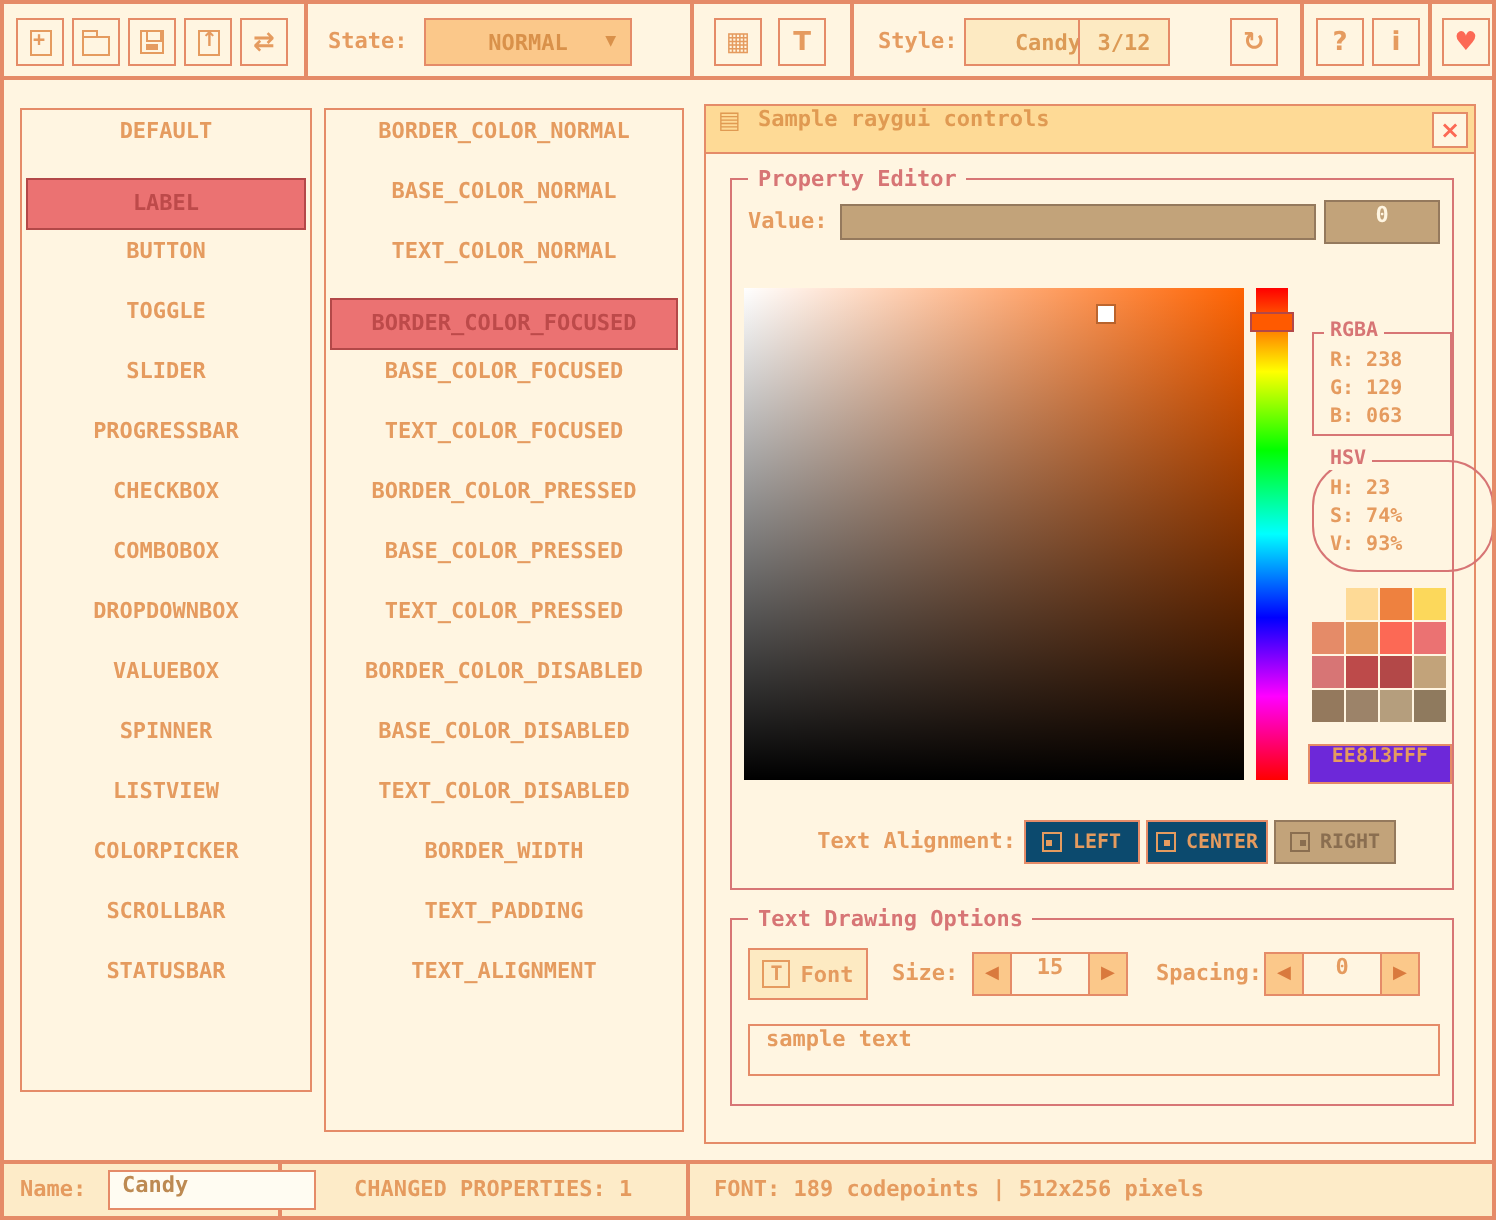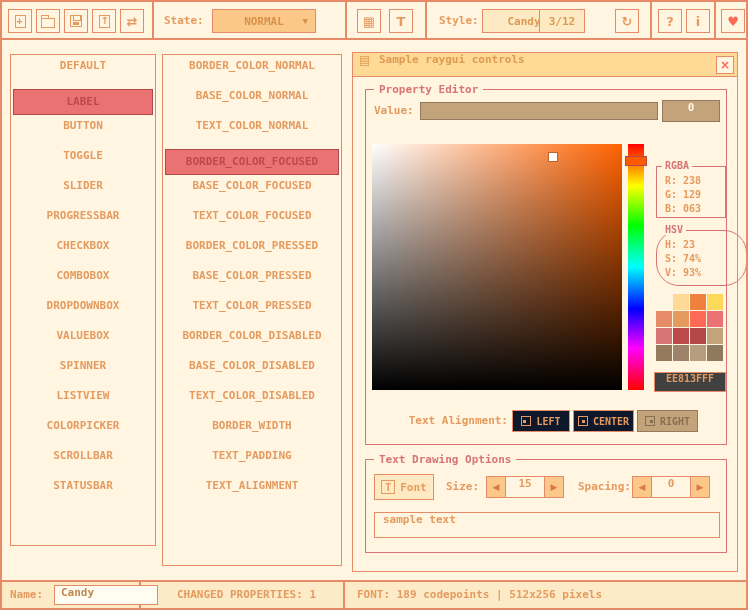--- a/index.html
+++ b/index.html
@@ -85,27 +85,27 @@
 
   .rgba-box { left:290px; top:76px; width:70px; height:52px; }
   .hsv-box  { left:290px; top:140px; width:91px; height:56px;border-radius:23px; }
   .mini-rows { padding:7px 0 0 8px; }
   .mini-rows div { font:bold 10px "DejaVu Sans Mono",monospace; color:#e59b5f; line-height:14px; }
 
   .swatches { position:absolute; left:290px; top:204px; width:69px; height:69px; display:grid; grid-template-columns:repeat(4,16px); grid-auto-rows:16px; gap:1px; }
   .swatch { width:16px; height:16px; cursor:pointer; }
 
   .hexbox {
-    position:absolute; left:288px; top:282px; width:72px; height:20px; border:1px solid #e58b68; background:#404040;
+    position:absolute; left:288px; top:282px; width:72px; height:20px; border:1px solid #e58b68; background:#6d28d9;
     text-align:center; line-height:18px; font:bold 10px "DejaVu Sans Mono",monospace; color:#e59b5f; cursor:text;
   }
 
   .align-label { position:absolute; left:30px; top:320px; width:112px; text-align:right; line-height:22px; }
   .toggle {
-    position:absolute; top:320px; height:22px; background:#0f172a; border:1px solid #e58b68;
+    position:absolute; top:320px; height:22px; background:#0c4a6e; border:1px solid #e58b68;
     display:flex; align-items:center; justify-content:center; gap:5px; cursor:pointer;
     font:bold 10px "DejaVu Sans Mono",monospace; color:#e59b5f;
   }
   .toggle.active { background:#c2a37a; border-color:#94795d; color:#8a6e50; }
   .al-ic { width:10px; height:10px; border:1px solid currentColor; position:relative; }
   .al-ic::after { content:""; position:absolute; top:3px; width:3px; height:3px; background:currentColor; }
   .al-left::after { left:1px; } .al-center::after { left:3px; } .al-right::after { right:1px; }
 
   .font-btn {
     position:absolute; left:8px; top:14px; width:60px; height:26px; background:#fdeac2; border:1px solid #e58b68;

